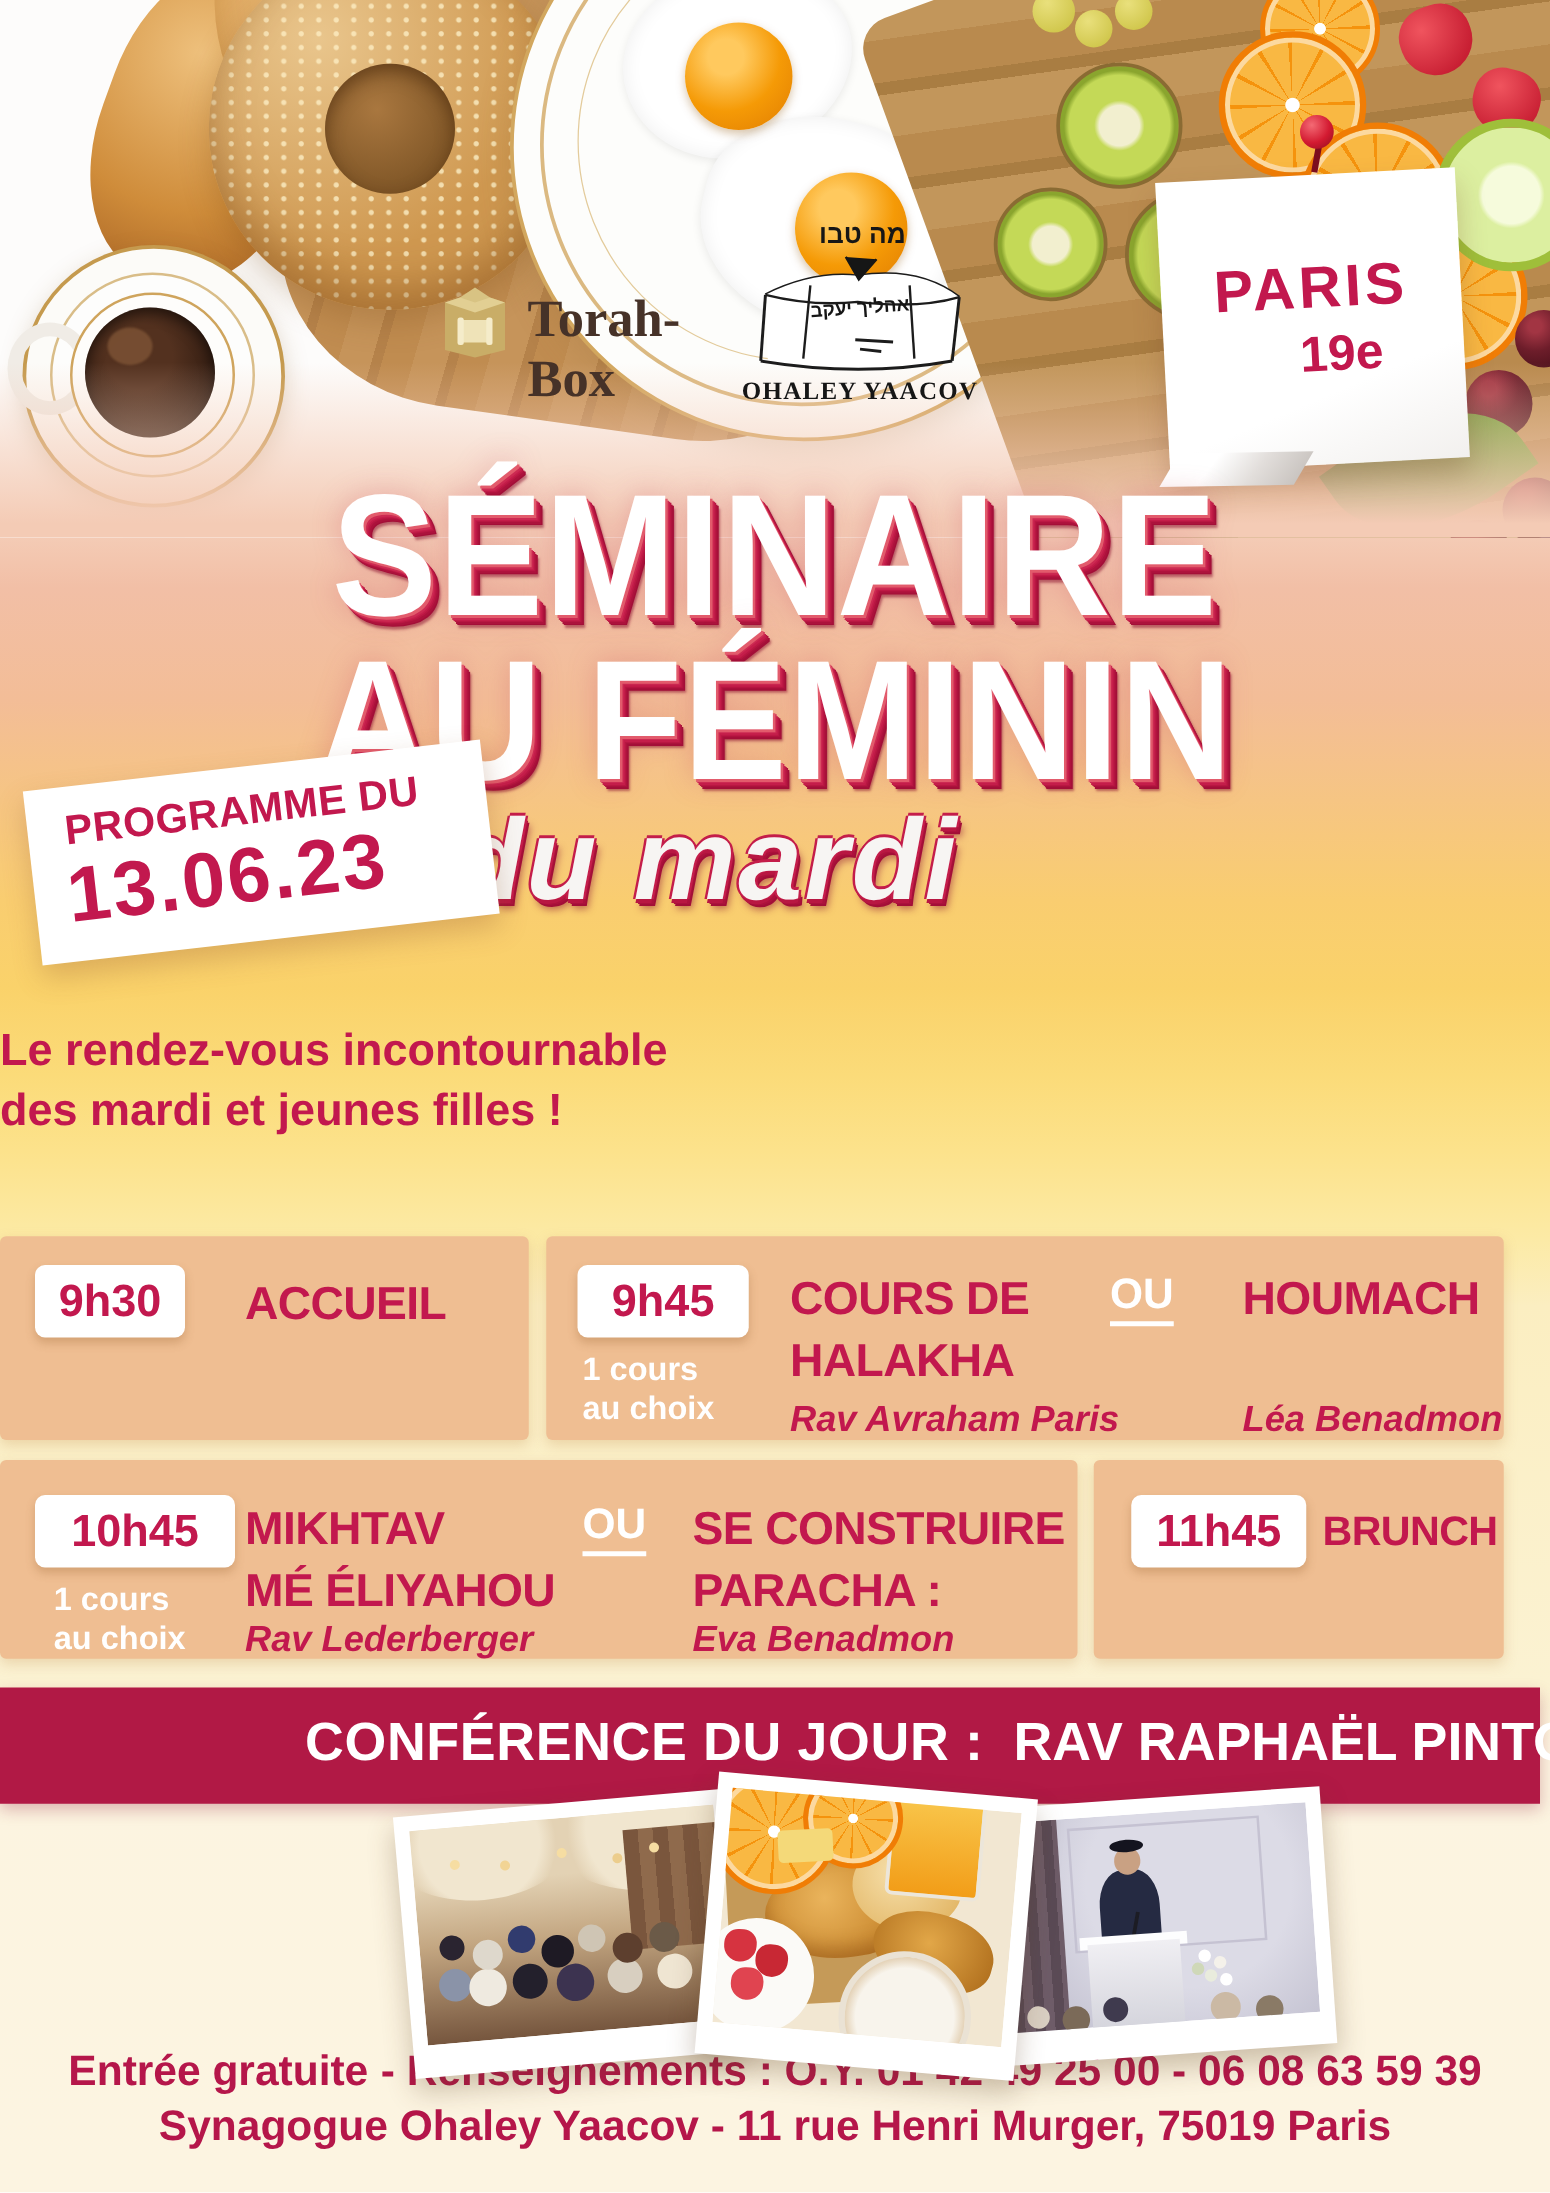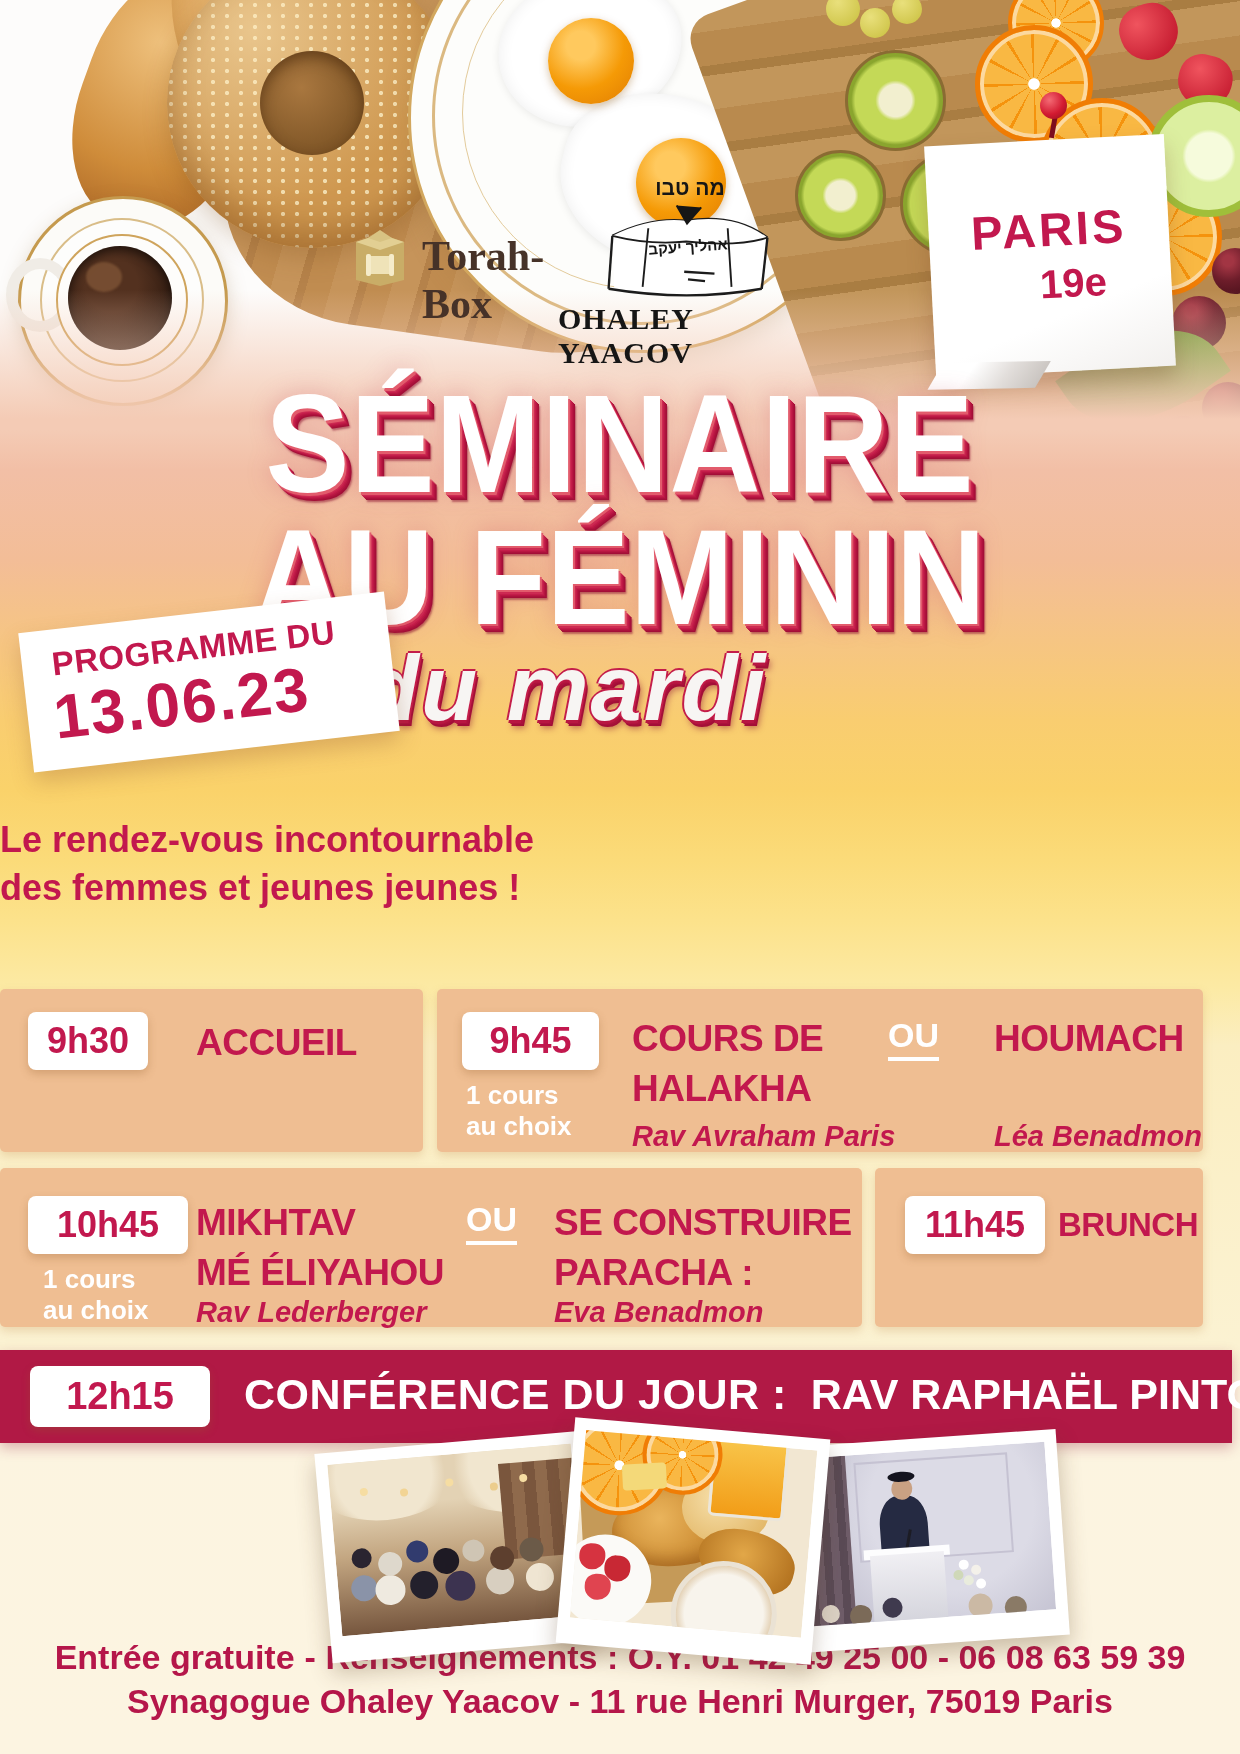--- a/index.html
+++ b/index.html
@@ -95,22 +95,22 @@
 
   
   #torahbox{left:352px;top:224px;z-index:9;}
   #tb-icon{position:absolute;left:0;top:4px;width:56px;height:60px;}
   #tb-text{position:absolute;left:70px;top:8px;font-family:"Liberation Serif",serif;
     font-weight:700;font-size:42px;color:#463228;}
   #ohaley{left:588px;top:180px;width:204px;height:150px;z-index:9;color:#161616;}
   .heb-top{position:absolute;left:0;top:-4px;width:100%;text-align:center;font-size:21px;font-weight:700;}
   .heb-inner{position:absolute;left:30px;top:58px;width:140px;text-align:center;font-size:15px;
     transform:rotate(-4deg);font-weight:700;}
-  .ohaley-caption{position:absolute;left:-30px;top:122px;width:260px;text-align:left;
-    font-family:"Liberation Serif",serif;font-weight:700;font-size:30px;letter-spacing:1px;}
+  .ohaley-caption{position:absolute;left:-30px;top:122px;width:260px;text-align:center;
+    font-family:"Liberation Serif",serif;font-weight:700;font-size:20px;letter-spacing:1px;}
 
   
   .title-line{left:0;width:1240px;text-align:center;color:#fff;font-weight:800;
     transform:scaleY(1.1);letter-spacing:1px;
     text-shadow:
       2px 2px 0 #e25b6c, 3px 3px 0 #cc2a52, 4px 4px 0 #c41d4a,
       5px 5px 0 #b81742, 6px 6px 0 #ac123c, 7px 7px 0 #a30f38,
       8px 9px 2px rgba(140,20,50,.55), 0 0 22px rgba(200,80,100,.35);}
   #title1{top:372px;font-size:126px;}
   #title2{top:506px;font-size:124px;}
@@ -305,21 +305,21 @@
   <div id="title2" class="abs title-line">AU FÉMININ</div>
   <div id="title3" class="abs">du mardi</div>
 
   <div id="prog-card" class="abs">
     <div id="prog-label" class="crimson">PROGRAMME DU</div>
     <div id="prog-date" class="crimson">13.06.23</div>
   </div>
 
   <div id="tagline" class="abs crimson">
     <div>Le rendez-vous incontournable</div>
-    <div>des femmes et jeunes jeunes !</div>
+    <div>des mardi et jeunes filles !</div>
   </div>
 
   <div id="blockA" class="abs block"></div>
   <div id="blockB" class="abs block"></div>
   <div class="abs timebox tb-r1 crimson" style="left:28px;width:120px;">9h30</div>
   <div class="abs slot-title crimson" style="left:196px;top:1018px;">ACCUEIL</div>
 
   <div class="abs timebox tb-r1 crimson" style="left:462px;width:137px;">9h45</div>
   <div class="abs note-white" style="left:466px;top:1080px;">
     <div>1 cours</div>
@@ -351,21 +351,20 @@
   <div class="abs ou" style="left:466px;top:1200px;">OU</div>
   <div class="abs slot-title crimson" style="left:554px;top:1198px;">
     <div>SE CONSTRUIRE</div>
     <div>PARACHA :</div>
   </div>
   <div class="abs speaker crimson" style="left:554px;top:1296px;">Eva Benadmon</div>
   <div class="abs timebox tb-r2 crimson" style="left:905px;width:140px;">11h45</div>
   <div class="abs slot-title crimson" style="left:1058px;top:1200px;font-size:33px;">BRUNCH</div>
 
   <div id="banner" class="abs">
-    <div class="timebox crimson">12h15</div>
     <div id="conf-text">
       <span class="conf-label">CONFÉRENCE DU JOUR :</span>
       <span class="conf-speaker">RAV RAPHAËL PINTO</span>
     </div>
   </div>
 
   <div id="photo1" class="abs polaroid">
     <div class="photo">
       <div class="p1-bg"></div>
       <div class="p1-drape"></div>

